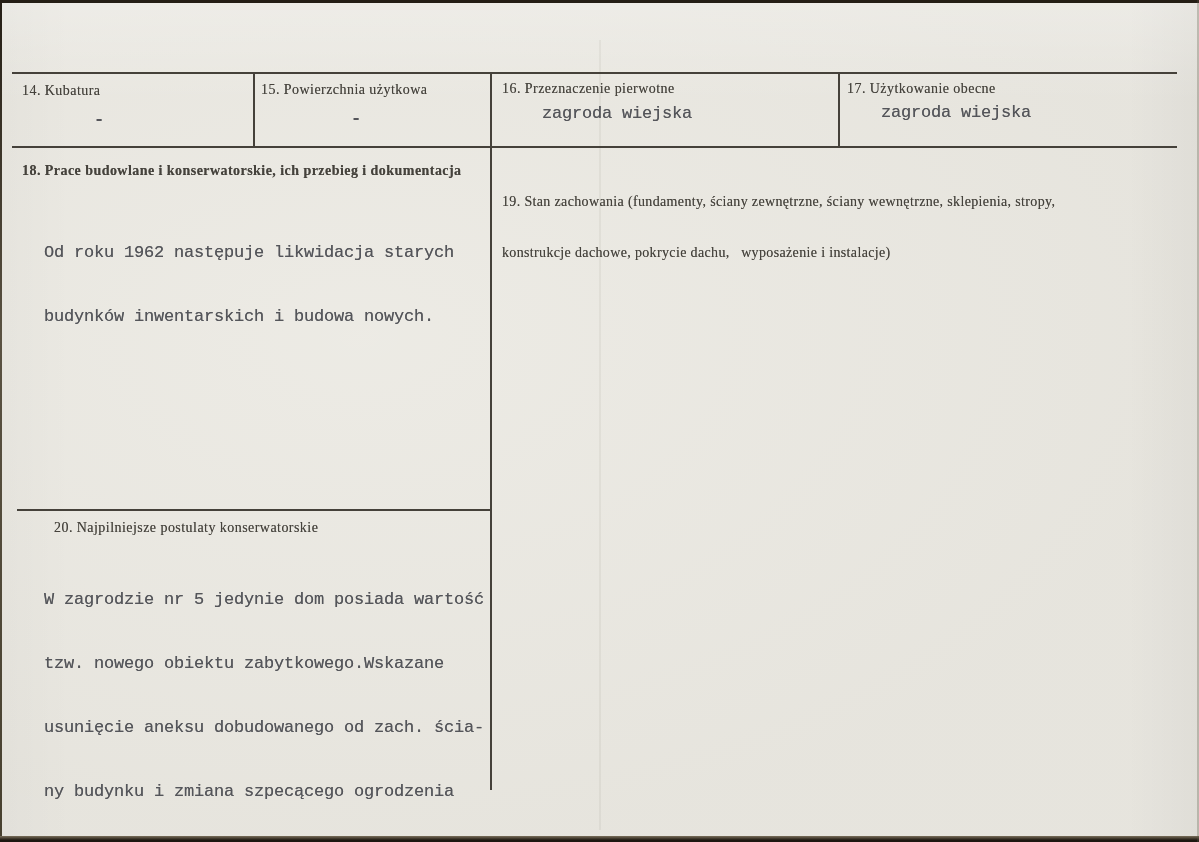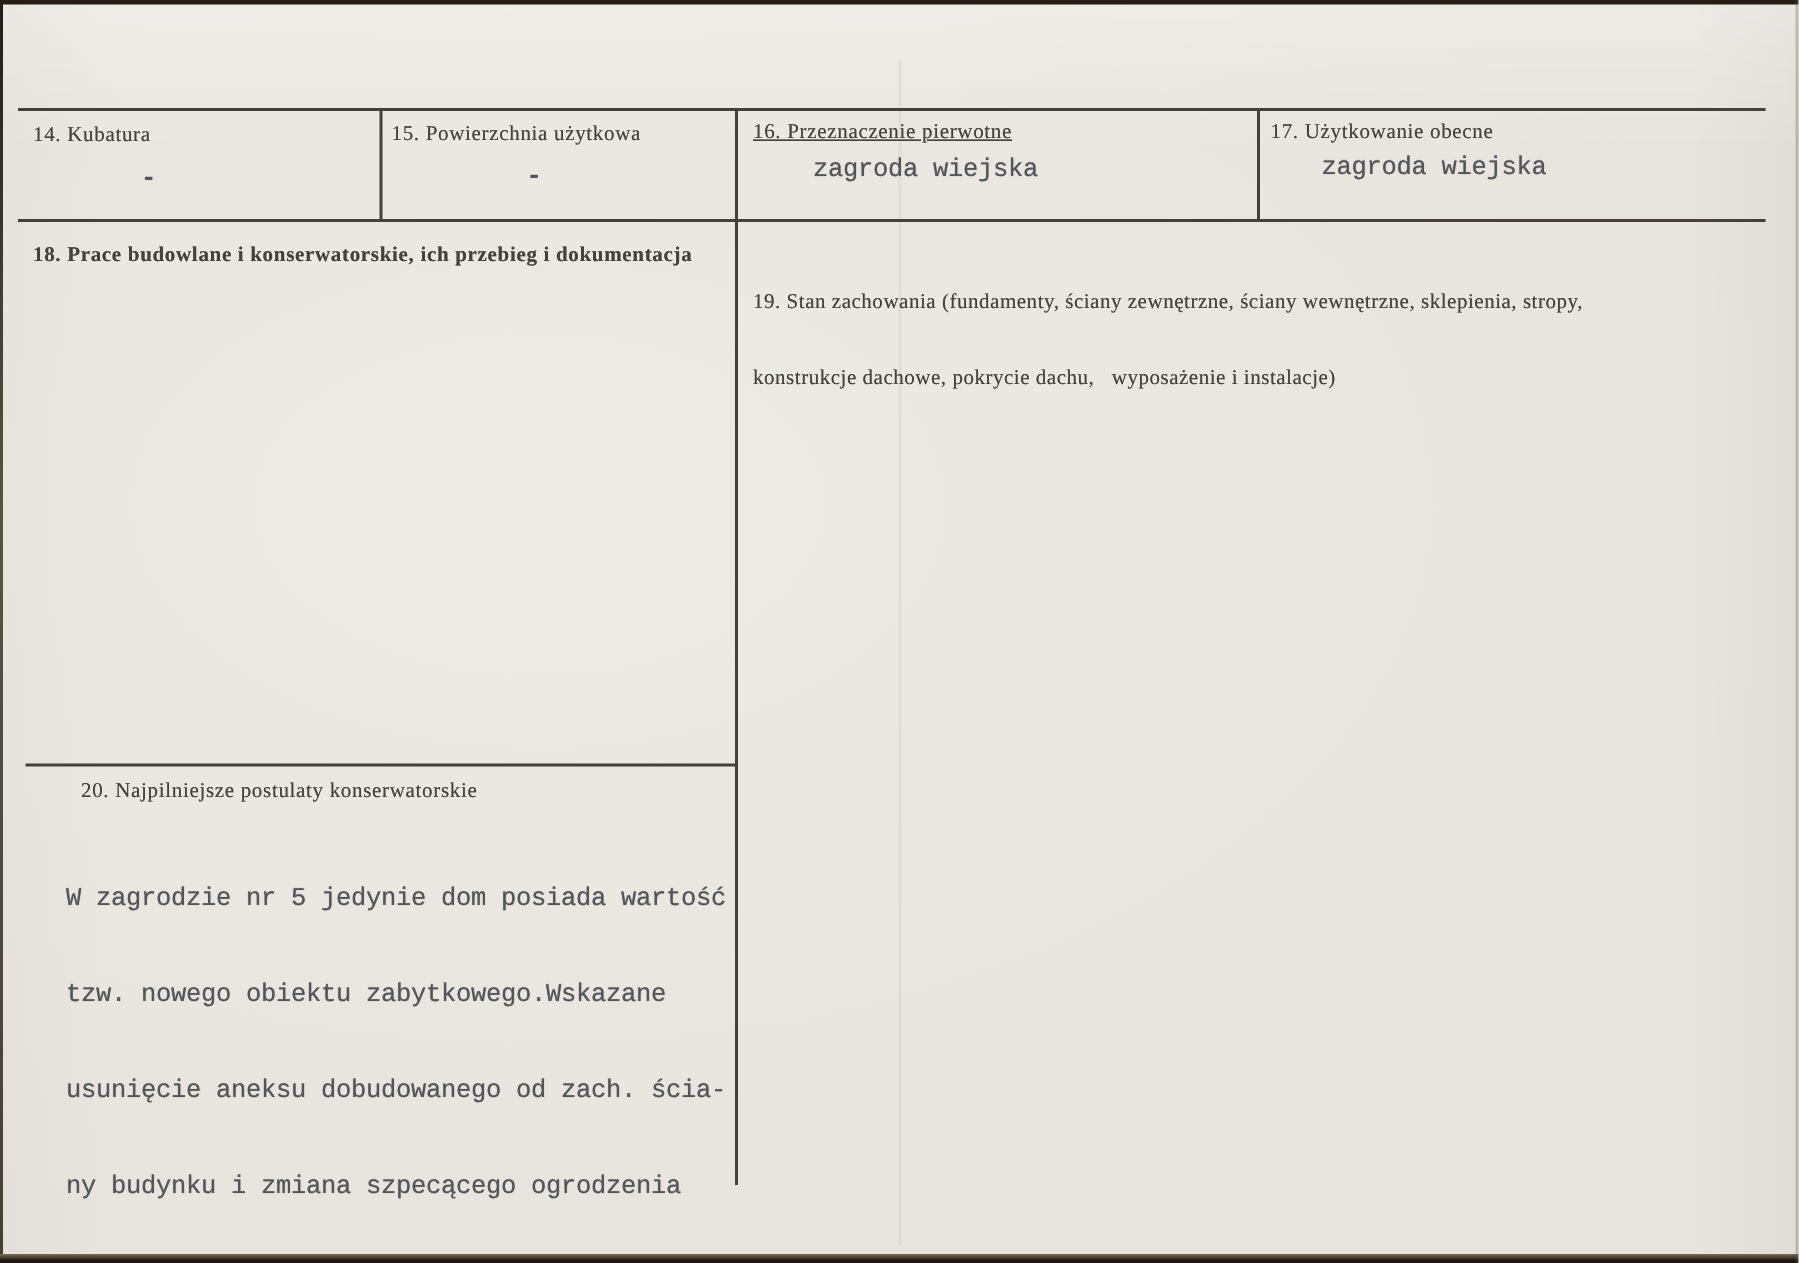--- a/index.html
+++ b/index.html
@@ -54,21 +54,21 @@
     font-size: 17px;
     color: #54555a;
     letter-spacing: -0.2px;
     white-space: pre;
     text-shadow: 0 0 0.6px rgba(84,85,90,0.75);
   }
   .type .ln { line-height: 26px; }
 
   .f14-label { left: 22px;  top: 83px; }
   .f15-label { left: 261px; top: 82px; }
-  .f16-label { left: 502px; top: 81px; text-decoration: underline; }
+  .f16-label { left: 502px; top: 81px; }
   .f17-label { left: 847px; top: 81px; }
 
   .f14-value { left: 94px;  top: 110px; font-weight: bold; }
   .f15-value { left: 351px; top: 109px; font-weight: bold; }
   .f16-value { left: 542px; top: 104px; }
   .f17-value { left: 881px; top: 103px; }
 
   .s18-label { left: 22px;  top: 163px; font-weight: bold; }
   .s18-text  { left: 44px;  top: 202px; }
 
@@ -103,20 +103,24 @@
   <div class="print f15-label">15. Powierzchnia użytkowa</div>
   <div class="type  f15-value">-</div>
 
   <div class="print f16-label">16. Przeznaczenie pierwotne</div>
   <div class="type  f16-value">zagroda wiejska</div>
 
   <div class="print f17-label">17. Użytkowanie obecne</div>
   <div class="type  f17-value">zagroda wiejska</div>
 
   <div class="print s18-label">18. Prace budowlane i konserwatorskie, ich przebieg i dokumentacja</div>
+  <div class="type s18-text">
+    <div class="ln">Od roku 1962 następuje likwidacja starych</div>
+    <div class="ln">budynków inwentarskich i budowa nowych.</div>
+  </div>
 
   <div class="print s19-label">
     <div class="ln">19. Stan zachowania (fundamenty, ściany zewnętrzne, ściany wewnętrzne, sklepienia, stropy,</div>
     <div class="ln">konstrukcje dachowe, pokrycie dachu,   wyposażenie i instalacje)</div>
   </div>
 
   <div class="print s20-label">20. Najpilniejsze postulaty konserwatorskie</div>
   <div class="type s20-text">
     <div class="ln">W zagrodzie nr 5 jedynie dom posiada wartość</div>
     <div class="ln">tzw. nowego obiektu zabytkowego.Wskazane</div>

